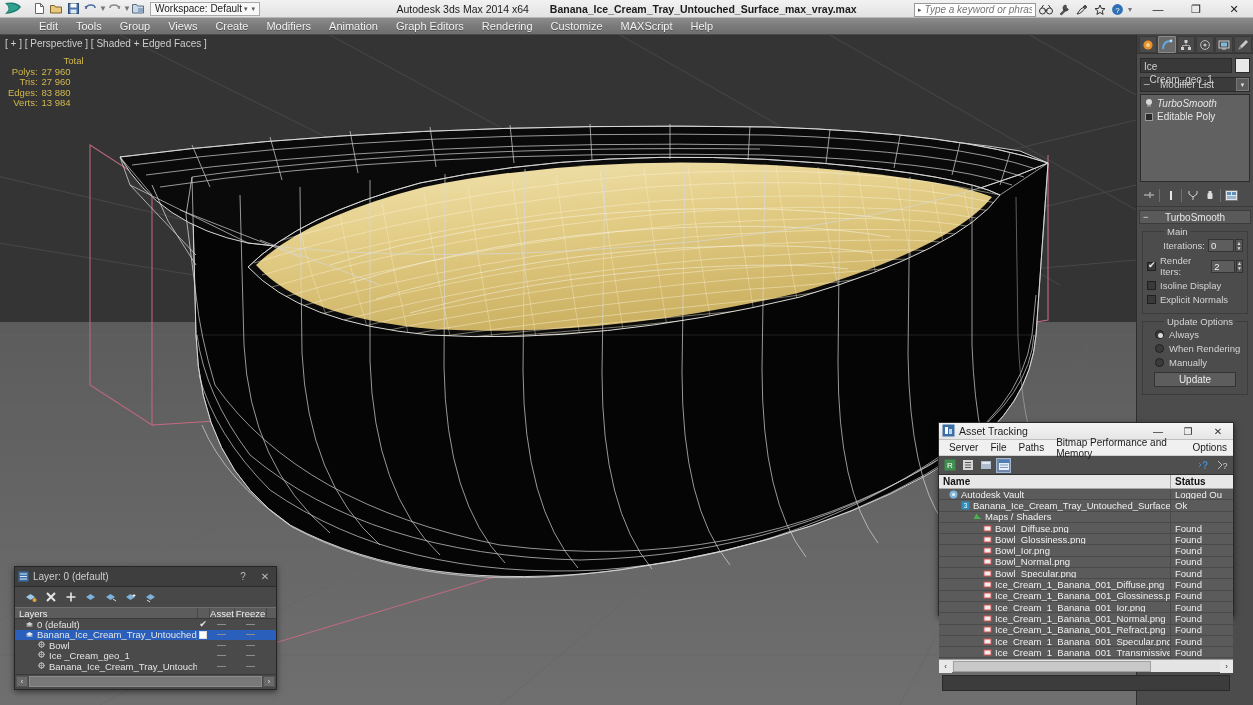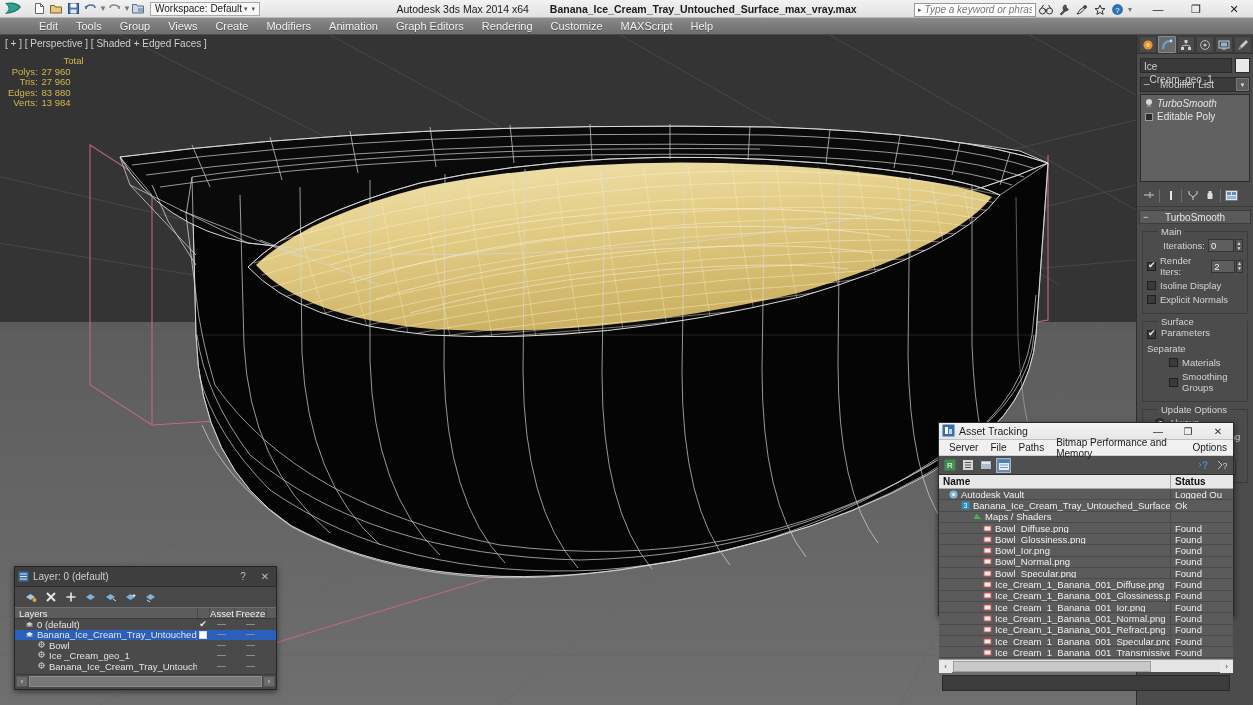--- a/index.html
+++ b/index.html
@@ -156,21 +156,21 @@
     background: #5a5a5a; border: 1px solid #3c3c3c; height: 14px;
     display: flex; align-items: center; justify-content: center; position: relative;
     font-size: 10px; color: #e6e6e6;
   }
   .ro-head .minus { position: absolute; left: 3px; font-size: 9px; }
   .grp {
     border: 1px solid #3c3c3c; margin: 7px 3px 4px 3px; padding: 4px 4px 5px 4px;
     position: relative;
   }
   .grp .gt {
-    position: absolute; top: -6px; left: 15px; background: #4c4c4c; padding: 0 3px;
+    position: absolute; top: -6px; left: 21px; background: #4c4c4c; padding: 0 3px;
     font-size: 9.5px; color: #d6d6d6;
   }
   .row { display: flex; align-items: center; margin: 3px 0; font-size: 9.5px; color: #ddd; }
   .row.right { justify-content: flex-end; text-align: right; }
   .spin {
     width: 26px; height: 13px; background: #5d5d5d; border: 1px solid #333;
     color: #f0f0f0; font-size: 9.5px; display: flex; align-items: center; padding-left: 2px;
     margin-left: 3px;
   }
   .spin-ar {
@@ -736,38 +736,20 @@
         <div class="row">
           <span class="cb"></span>
           <span class="lblonly">Isoline Display</span>
         </div>
         <div class="row">
           <span class="cb"></span>
           <span class="lblonly">Explicit Normals</span>
         </div>
       </div>
 
-      <div class="grp">
-        <span class="gt">Surface Parameters</span>
-        <div class="row">
-          <span class="cb on"></span>
-          <span class="lblonly">Smooth Result</span>
-        </div>
-        <div class="row">
-          <span class="lblonly">Separate</span>
-        </div>
-        <div class="row" style="padding-left:22px">
-          <span class="cb"></span>
-          <span class="lblonly">Materials</span>
-        </div>
-        <div class="row" style="padding-left:22px">
-          <span class="cb"></span>
-          <span class="lblonly">Smoothing Groups</span>
-        </div>
-      </div>
 
       <div class="grp">
         <span class="gt">Update Options</span>
         <div class="row" style="padding-left:8px">
           <span class="rb on"></span>
           <span class="lblonly">Always</span>
         </div>
         <div class="row" style="padding-left:8px">
           <span class="rb"></span>
           <span class="lblonly">When Rendering</span>

